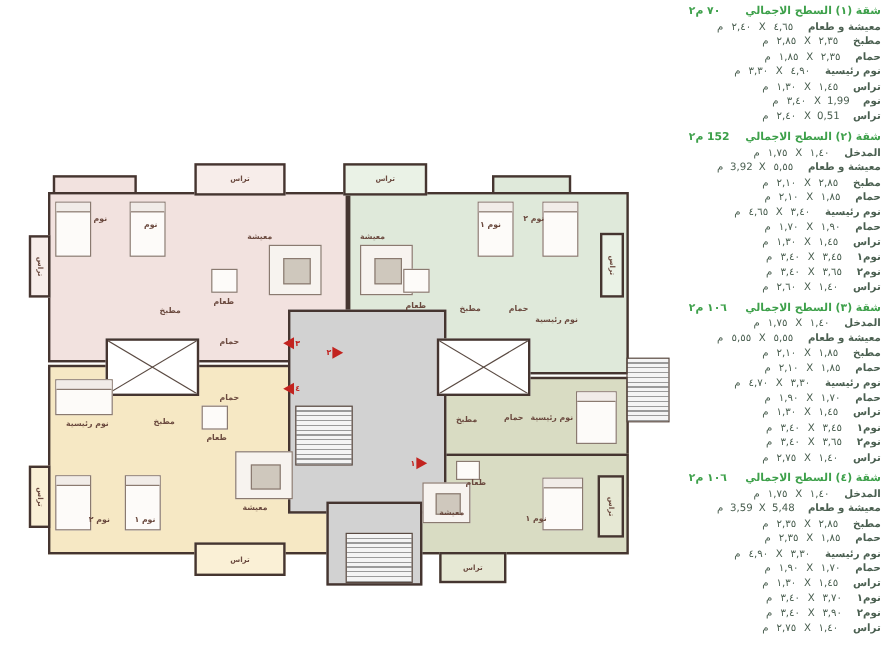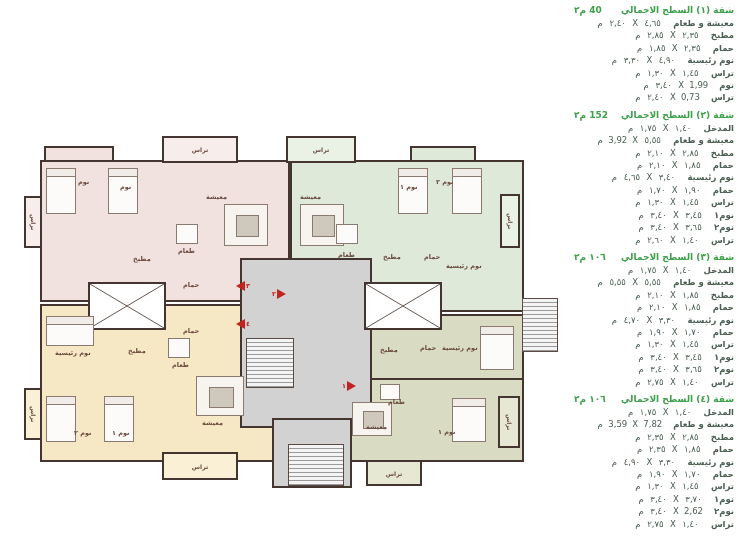--- a/index.html
+++ b/index.html
@@ -186,21 +186,21 @@
   <div class="marker" style="left:342px;top:381px;">
     <span class="mnum">١</span>
     <span class="tri-right"></span>
   </div>
 </div>
 
 <div id="tables">
     <div class="section">
       <div class="sec-header">
         <span>شقة (١) السطح الاجمالي</span>
-        <span class="sec-area">40 م٢</span>
+        <span class="sec-area">٧٠ م٢</span>
       </div>
       <div class="dim-row">
         <span class="dim-label">معيشة و طعام</span>
         <span class="dims" dir="ltr">
           <span class="unit">م</span>
           <span class="num">٢,٤٠</span>
           <span class="times">X</span>
           <span class="num">٤,٦٥</span>
         </span>
       </div>
@@ -248,21 +248,21 @@
           <span class="times">X</span>
           <span class="num">1,99</span>
         </span>
       </div>
       <div class="dim-row">
         <span class="dim-label">تراس</span>
         <span class="dims" dir="ltr">
           <span class="unit">م</span>
           <span class="num">٢,٤٠</span>
           <span class="times">X</span>
-          <span class="num">0,73</span>
+          <span class="num">0,51</span>
         </span>
       </div>
     </div>
     <div class="section">
       <div class="sec-header">
         <span>شقة (٢) السطح الاجمالي</span>
         <span class="sec-area">152 م٢</span>
       </div>
       <div class="dim-row">
         <span class="dim-label">المدخل</span>
@@ -464,21 +464,21 @@
           <span class="times">X</span>
           <span class="num">١,٤٠</span>
         </span>
       </div>
       <div class="dim-row">
         <span class="dim-label">معيشة و طعام</span>
         <span class="dims" dir="ltr">
           <span class="unit">م</span>
           <span class="num">3,59</span>
           <span class="times">X</span>
-          <span class="num">7,82</span>
+          <span class="num">5,48</span>
         </span>
       </div>
       <div class="dim-row">
         <span class="dim-label">مطبخ</span>
         <span class="dims" dir="ltr">
           <span class="unit">م</span>
           <span class="num">٢,٣٥</span>
           <span class="times">X</span>
           <span class="num">٢,٨٥</span>
         </span>
@@ -527,21 +527,21 @@
           <span class="times">X</span>
           <span class="num">٣,٧٠</span>
         </span>
       </div>
       <div class="dim-row">
         <span class="dim-label">نوم٢</span>
         <span class="dims" dir="ltr">
           <span class="unit">م</span>
           <span class="num">٣,٤٠</span>
           <span class="times">X</span>
-          <span class="num">2,62</span>
+          <span class="num">٣,٩٠</span>
         </span>
       </div>
       <div class="dim-row">
         <span class="dim-label">تراس</span>
         <span class="dims" dir="ltr">
           <span class="unit">م</span>
           <span class="num">٢,٧٥</span>
           <span class="times">X</span>
           <span class="num">١,٤٠</span>
         </span>

